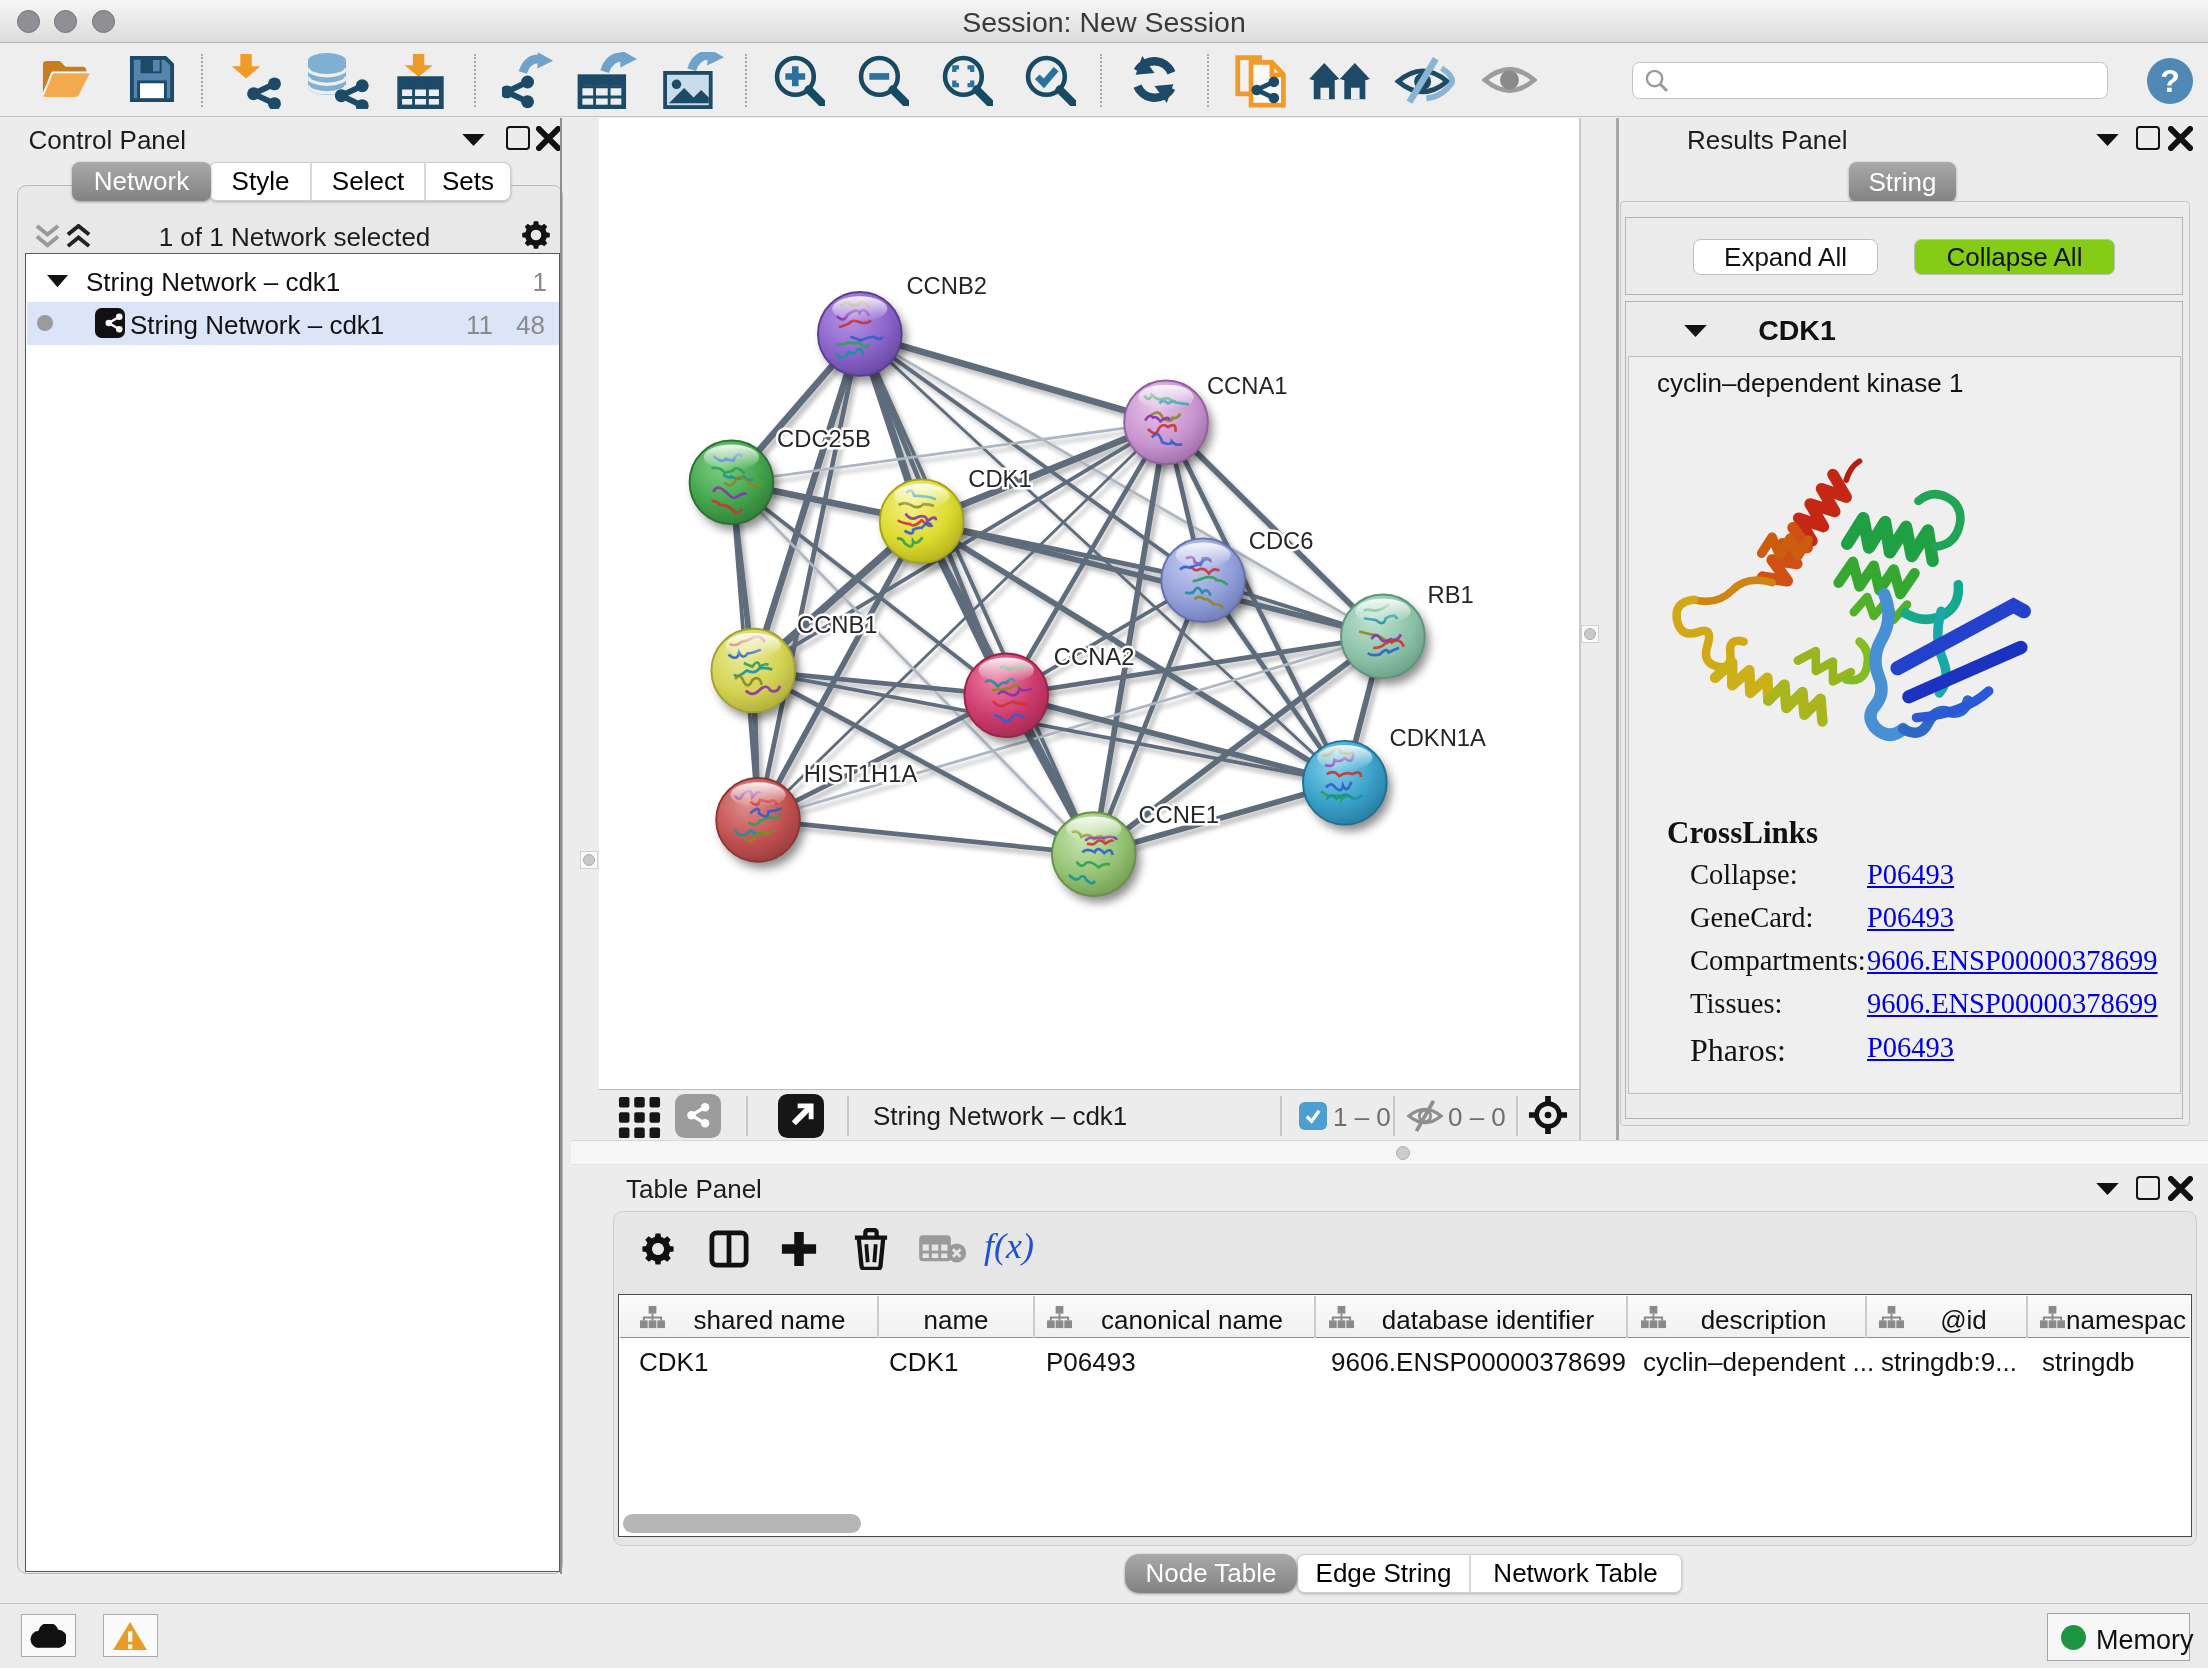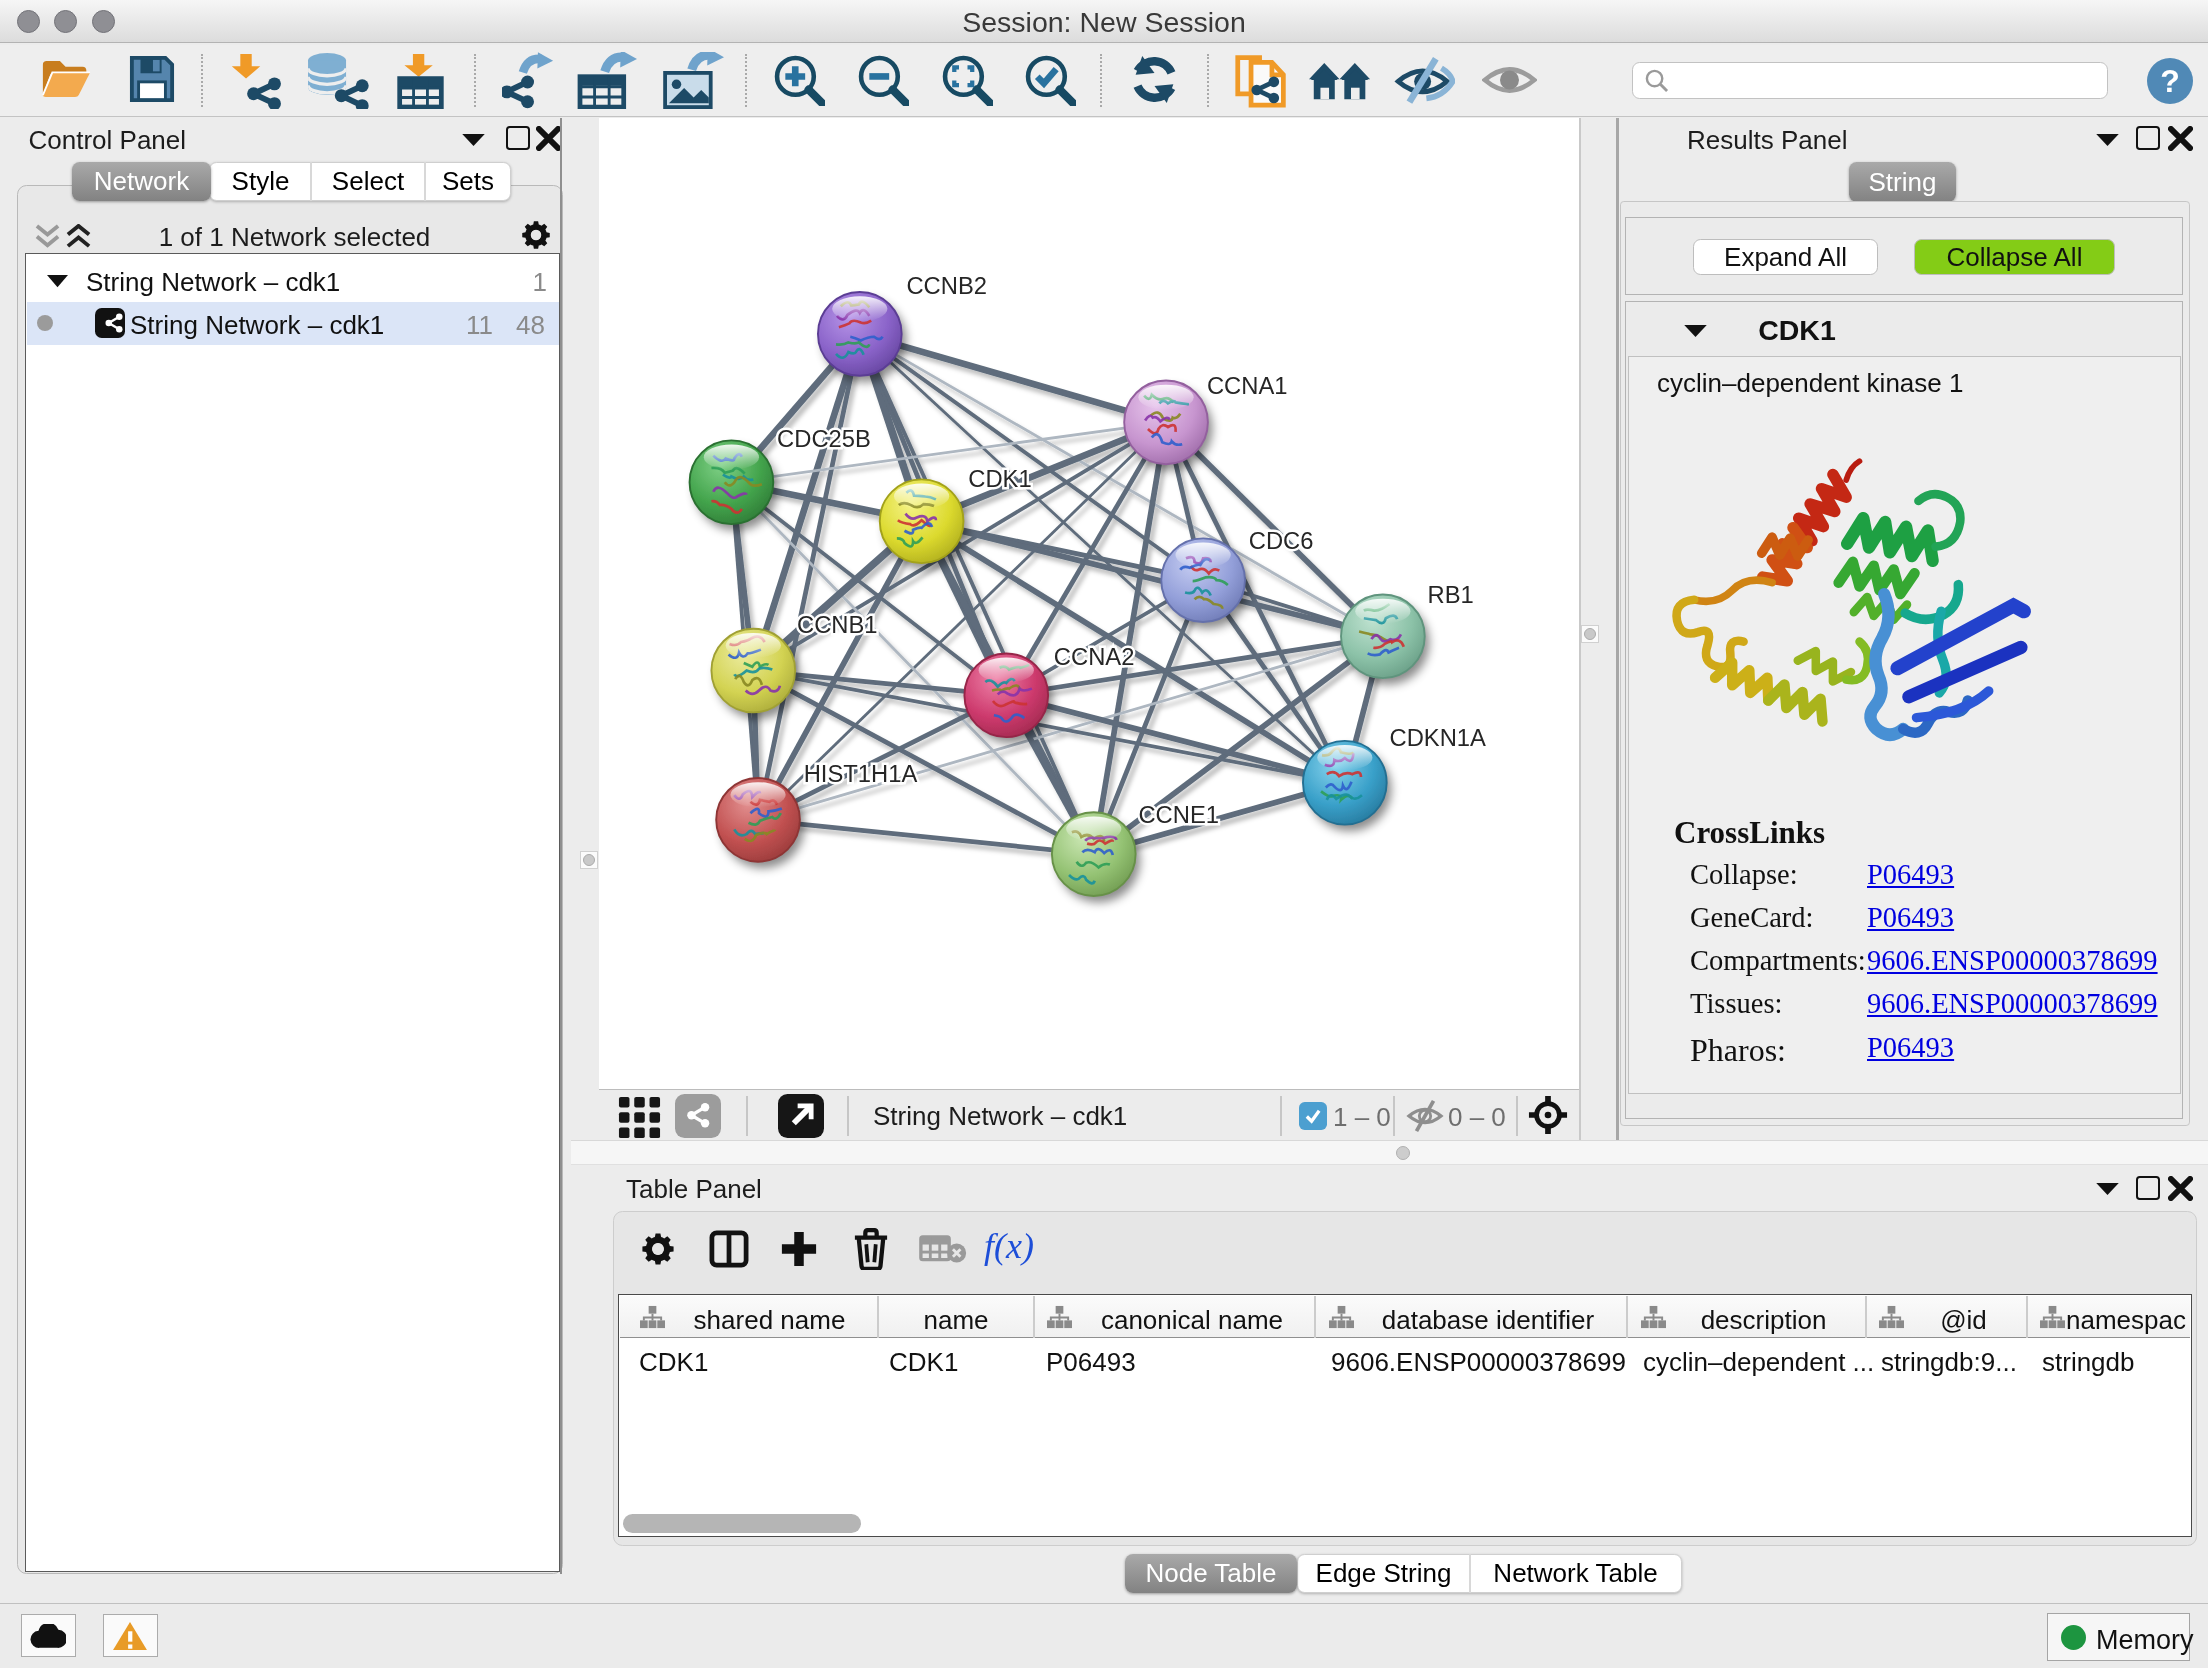--- a/index.html
+++ b/index.html
@@ -533,21 +533,21 @@
       <path d="M290,110 q22,-2 26,-26 q2,-18 -14,-26 q-16,-8 -30,4" stroke="#22a456" stroke-width="9"></path>
       <path d="M258,180 q20,12 40,2 q18,-10 16,-32" stroke="#16a88e" stroke-width="10"></path>
       <path d="M296,178 q-8,28 2,52 q8,20 -4,34" stroke="#1aa8a8" stroke-width="10"></path>
       <path d="M236,160 q10,24 -2,46 q-12,20 -4,40 q8,18 -4,32 q-10,12 2,24 q14,12 28,0" stroke="#4890d4" stroke-width="13"></path>
       <path d="M256,302 q18,10 26,-6 q8,-16 22,-12 q16,4 20,-12" stroke="#2c68c4" stroke-width="11"></path>
       <path d="M250,238 L372,172 L383,178" stroke="#2342cc" stroke-width="15"></path>
       <path d="M262,268 L380,216" stroke="#1b32c0" stroke-width="14"></path>
       <path d="M270,290 q50,-4 76,-28" stroke="#2c58d8" stroke-width="10"></path>
     </g>
   </svg>
-<div class="abs" style="left:1667px;top:815px;font-size:31px;font-weight:bold;color:#111;font-family:'Liberation Serif', serif;margin-left:7px;">CrossLinks</div>
+<div class="abs" style="left:1667px;top:815px;font-size:31px;font-weight:bold;color:#111;font-family:'Liberation Serif', serif;">CrossLinks</div>
 <div class="abs" style="left:1690px;top:859px;font-size:28.5px;color:#111;font-family:'Liberation Serif', serif;">Collapse:</div>
 <div class="abs" style="left:1867px;top:859px;font-size:28.5px;font-family:'Liberation Serif', serif;"><a style="color:#0000e0;text-decoration:underline;">P06493</a></div>
 <div class="abs" style="left:1690px;top:902px;font-size:28.5px;color:#111;font-family:'Liberation Serif', serif;">GeneCard:</div>
 <div class="abs" style="left:1867px;top:902px;font-size:28.5px;font-family:'Liberation Serif', serif;"><a style="color:#0000e0;text-decoration:underline;">P06493</a></div>
 <div class="abs" style="left:1690px;top:945px;font-size:28.5px;color:#111;font-family:'Liberation Serif', serif;">Compartments:</div>
 <div class="abs" style="left:1867px;top:945px;font-size:28.5px;font-family:'Liberation Serif', serif;"><a style="color:#0000e0;text-decoration:underline;">9606.ENSP00000378699</a></div>
 <div class="abs" style="left:1690px;top:988px;font-size:28.5px;color:#111;font-family:'Liberation Serif', serif;">Tissues:</div>
 <div class="abs" style="left:1867px;top:988px;font-size:28.5px;font-family:'Liberation Serif', serif;"><a style="color:#0000e0;text-decoration:underline;">9606.ENSP00000378699</a></div>
 <div class="abs" style="left:1690px;top:1032px;font-size:32px;color:#111;font-family:'Liberation Serif', serif;">Pharos:</div>
 <div class="abs" style="left:1867px;top:1032px;font-size:28.5px;font-family:'Liberation Serif', serif;"><a style="color:#0000e0;text-decoration:underline;">P06493</a></div>
@@ -664,21 +664,21 @@
 <div class="abs" style="left:639px;top:1347px;font-size:26px;color:#111;">CDK1</div>
 <div class="abs" style="left:889px;top:1347px;font-size:26px;color:#111;">CDK1</div>
 <div class="abs" style="left:1046px;top:1347px;font-size:26px;color:#111;">P06493</div>
 <div class="abs" style="left:1331px;top:1347px;font-size:26px;color:#111;">9606.ENSP00000378699</div>
 <div class="abs" style="left:1643px;top:1347px;font-size:26px;color:#111;">cyclin–dependent ...</div>
 <div class="abs" style="left:1881px;top:1347px;font-size:26px;color:#111;">stringdb:9...</div>
 <div class="abs" style="left:2042px;top:1347px;font-size:26px;color:#111;">stringdb</div>
 <div class="abs" style="left:623px;top:1514px;width:238px;height:19px;background:#b5b5b5;border-radius:9.5px;"></div>
 
 <div class="abs" style="left:1297px;top:1554px;width:385px;background:#ffffff;border:1px solid #cfcfcf;box-shadow:0 1px 2.9px rgba(0,0,0,0.25);height:39px;font-size:26px;text-align:center;line-height:39px;border-radius:7.6px;"></div>
-<div class="abs" style="left:1125px;top:1554px;width:172px;background:linear-gradient(#a9a9a9,#828282);color:#fff;height:39px;font-size:26px;text-align:center;line-height:39px;border-radius:8px;box-shadow:0 1px 2.9px rgba(0,0,0,0.35);">Node Table</div>
+<div class="abs" style="left:1125px;top:1554px;width:172px;background:linear-gradient(#a9a9a9,#828282);color:#fff;height:39px;font-size:26px;text-align:center;line-height:39px;border-radius:14px;box-shadow:0 1px 2.9px rgba(0,0,0,0.35);">Node Table</div>
 <div class="abs" style="left:1299px;top:1554px;width:169px;height:39px;font-size:26px;text-align:center;line-height:39px;border-radius:7.6px;">Edge String</div>
 <div class="abs" style="left:1469px;top:1554px;width:1.9px;height:39px;background:#d8d8d8;"></div>
 <div class="abs" style="left:1470px;top:1554px;width:211px;height:39px;font-size:26px;text-align:center;line-height:39px;border-radius:7.6px;">Network Table</div>
 
 <div class="abs" style="left:0;top:1603px;width:2208px;height:66px;background:#ebebeb;border-top:1.9px solid #c0c0c0;"></div>
 <div class="abs" style="left:21px;top:1614px;width:55px;height:43px;background:#fafafa;border:1.9px solid #ababab;"></div>
 <svg class="abs" style="left:30px;top:1624px" width="36" height="25" viewBox="0 0 38 26">
 <path d="M10,25 a9,9 0 0 1 -1,-18 a11,11 0 0 1 21,-1 a8,8 0 0 1 -1,19 z" fill="#111"></path>
   </svg>
 <div class="abs" style="left:103px;top:1614px;width:55px;height:43px;background:#fafafa;border:1.9px solid #ababab;"></div>

